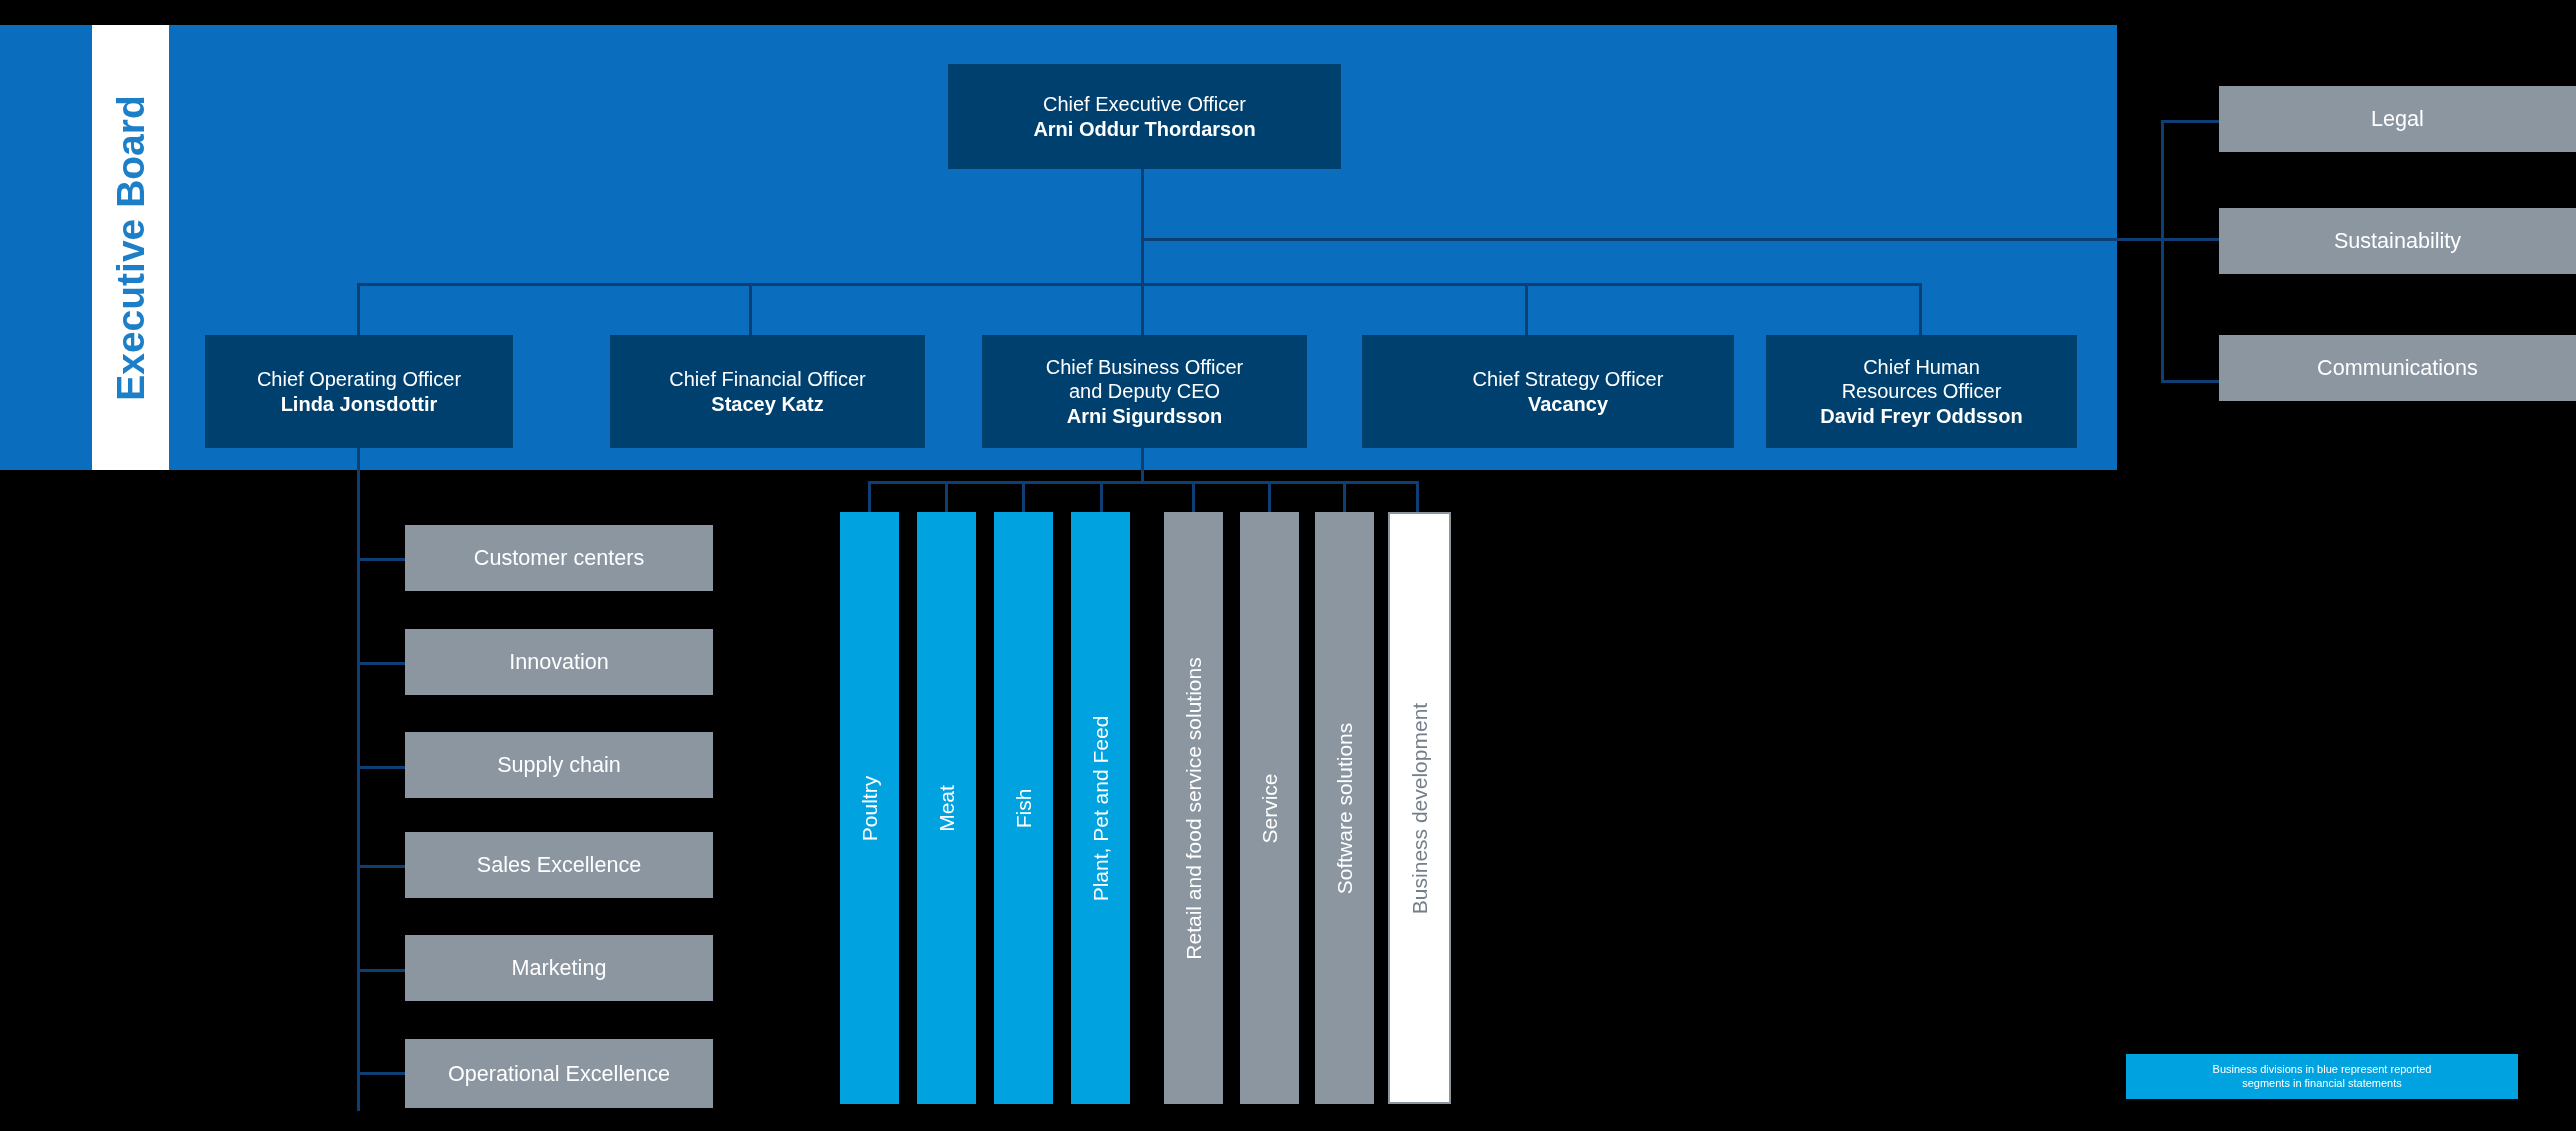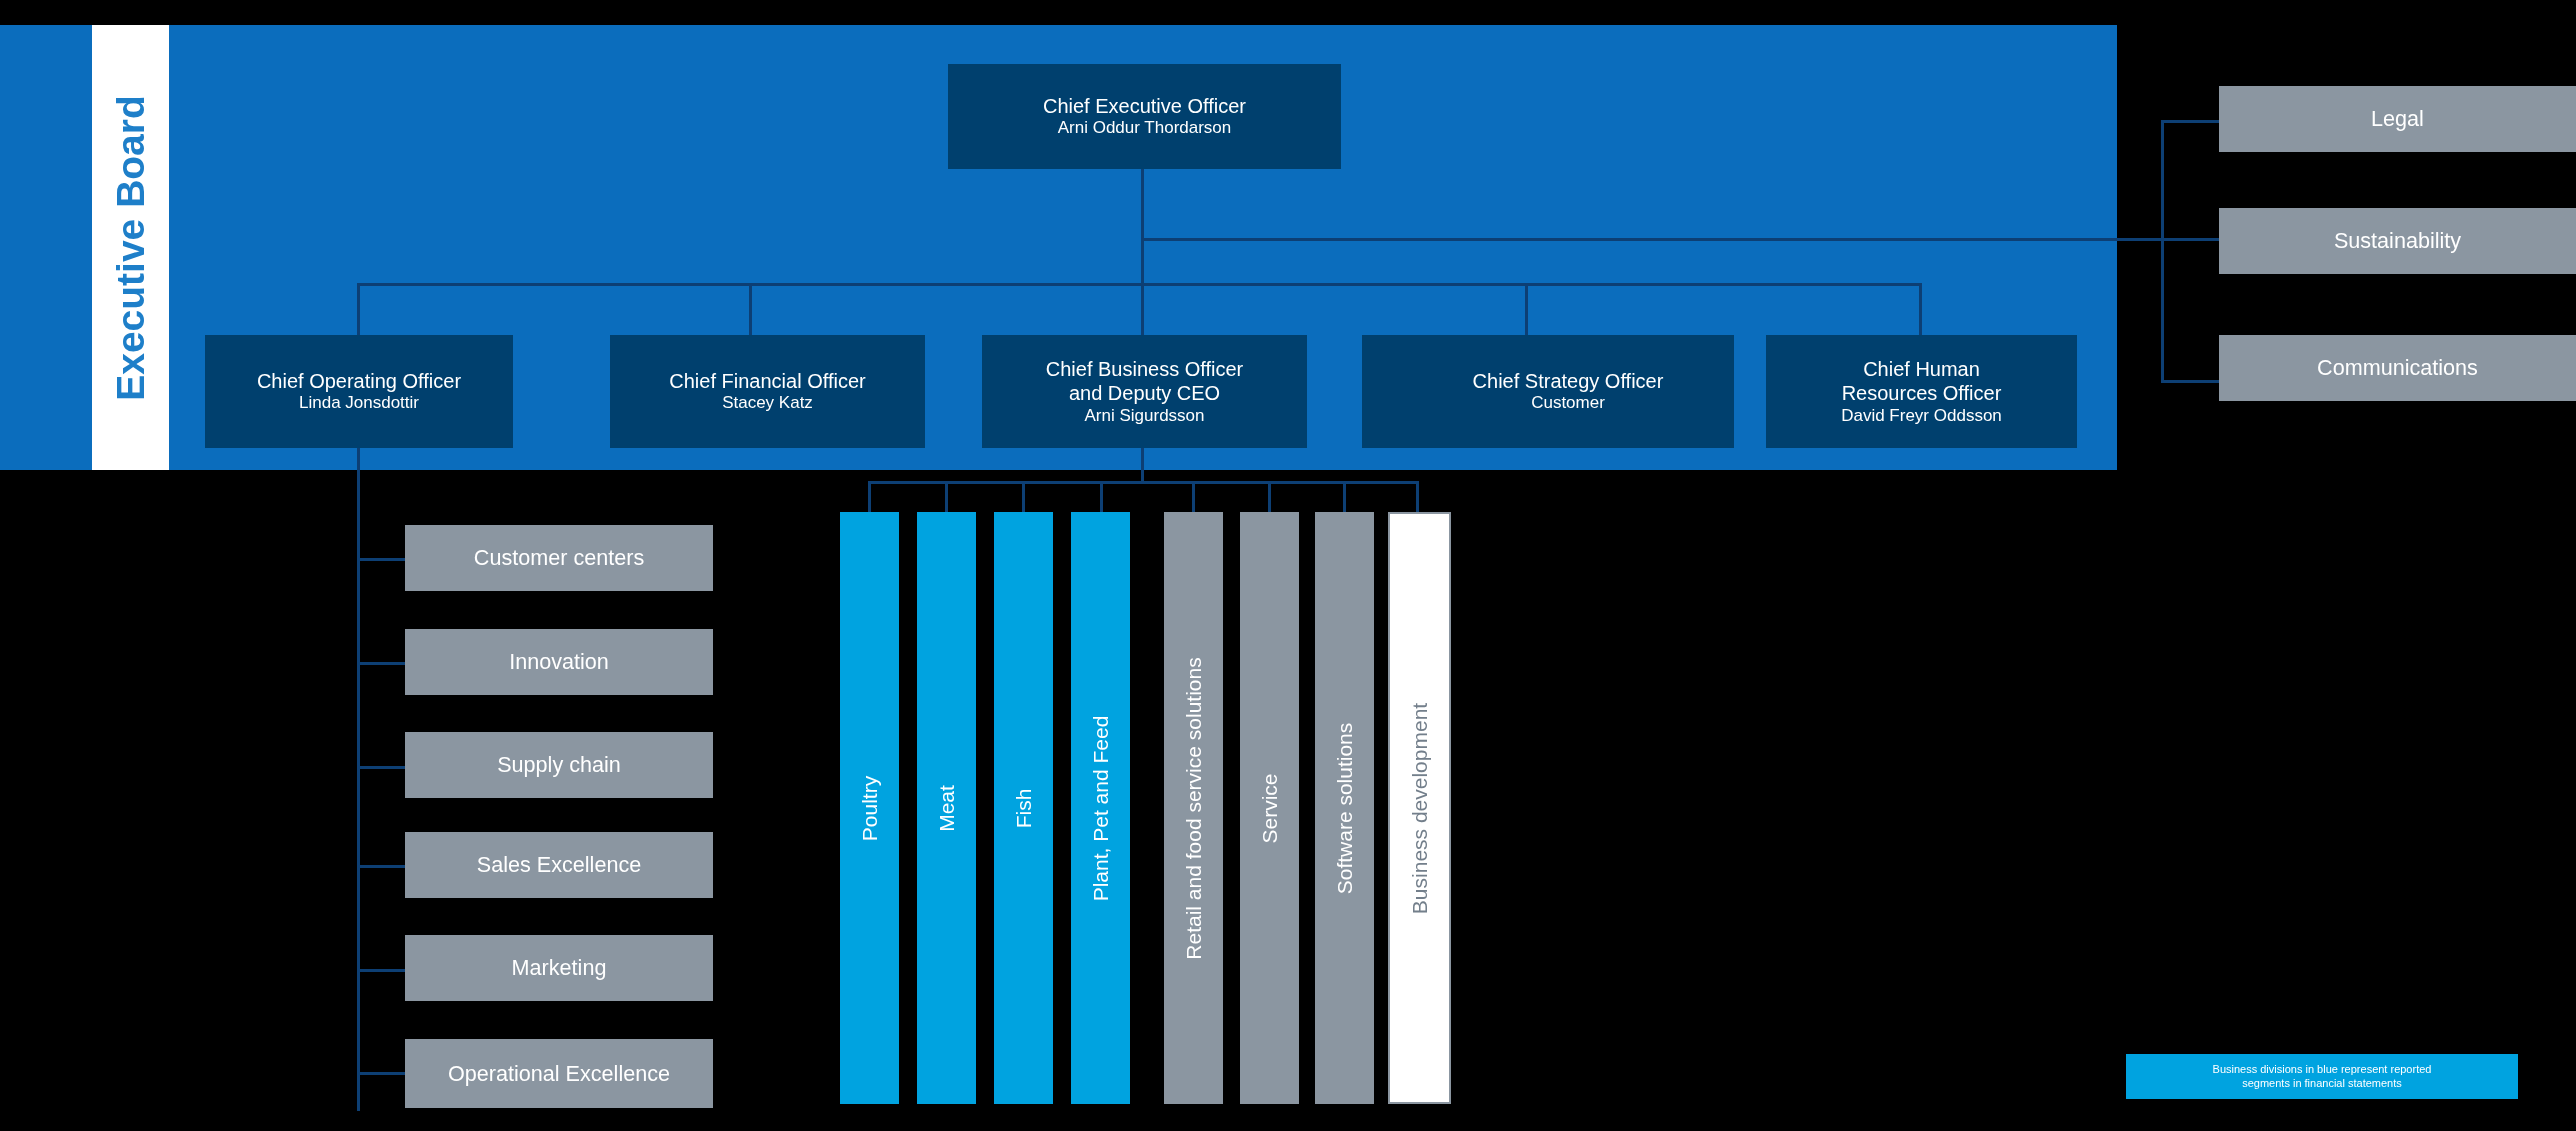--- a/index.html
+++ b/index.html
@@ -31,21 +31,21 @@
     letter-spacing:0px;
   }
 
   
   .exec-box{
     position:absolute;background:#00406e;color:#fff;
     display:flex;flex-direction:column;align-items:center;justify-content:center;
     text-align:center;line-height:1.22;z-index:5;
   }
   .exec-box .role{font-size:20px;font-weight:400;}
-  .exec-box .name{font-size:17px;font-weight:normal;}
+  .exec-box .name{font-size:20px;font-weight:bold;}
 
   
   .gray-box{
     position:absolute;background:#8b96a1;color:#fff;
     display:flex;align-items:center;justify-content:center;text-align:center;
     font-size:21.6px;line-height:1.2;z-index:5;
   }
 
   
   .line{position:absolute;background:#0d3f74;z-index:4;}
@@ -138,21 +138,21 @@
   </div>
 
   <div class="exec-box" style="left:982px;top:335px;width:325px;height:113px;">
     <div class="role">Chief Business Officer</div>
     <div class="role">and Deputy CEO</div>
     <div class="name">Arni Sigurdsson</div>
   </div>
 
   <div class="exec-box" style="left:1362px;top:335px;width:332px;height:113px;padding-left:40px;">
     <div class="role">Chief Strategy Officer</div>
-    <div class="name">Customer</div>
+    <div class="name">Vacancy</div>
   </div>
 
   <div class="exec-box" style="left:1766px;top:335px;width:311px;height:113px;">
     <div class="role">Chief Human</div>
     <div class="role">Resources Officer</div>
     <div class="name">David Freyr Oddsson</div>
   </div>
 
   <div class="gray-box" style="left:2219px;top:86px;width:357px;height:66px;">
     <span>Legal</span>

